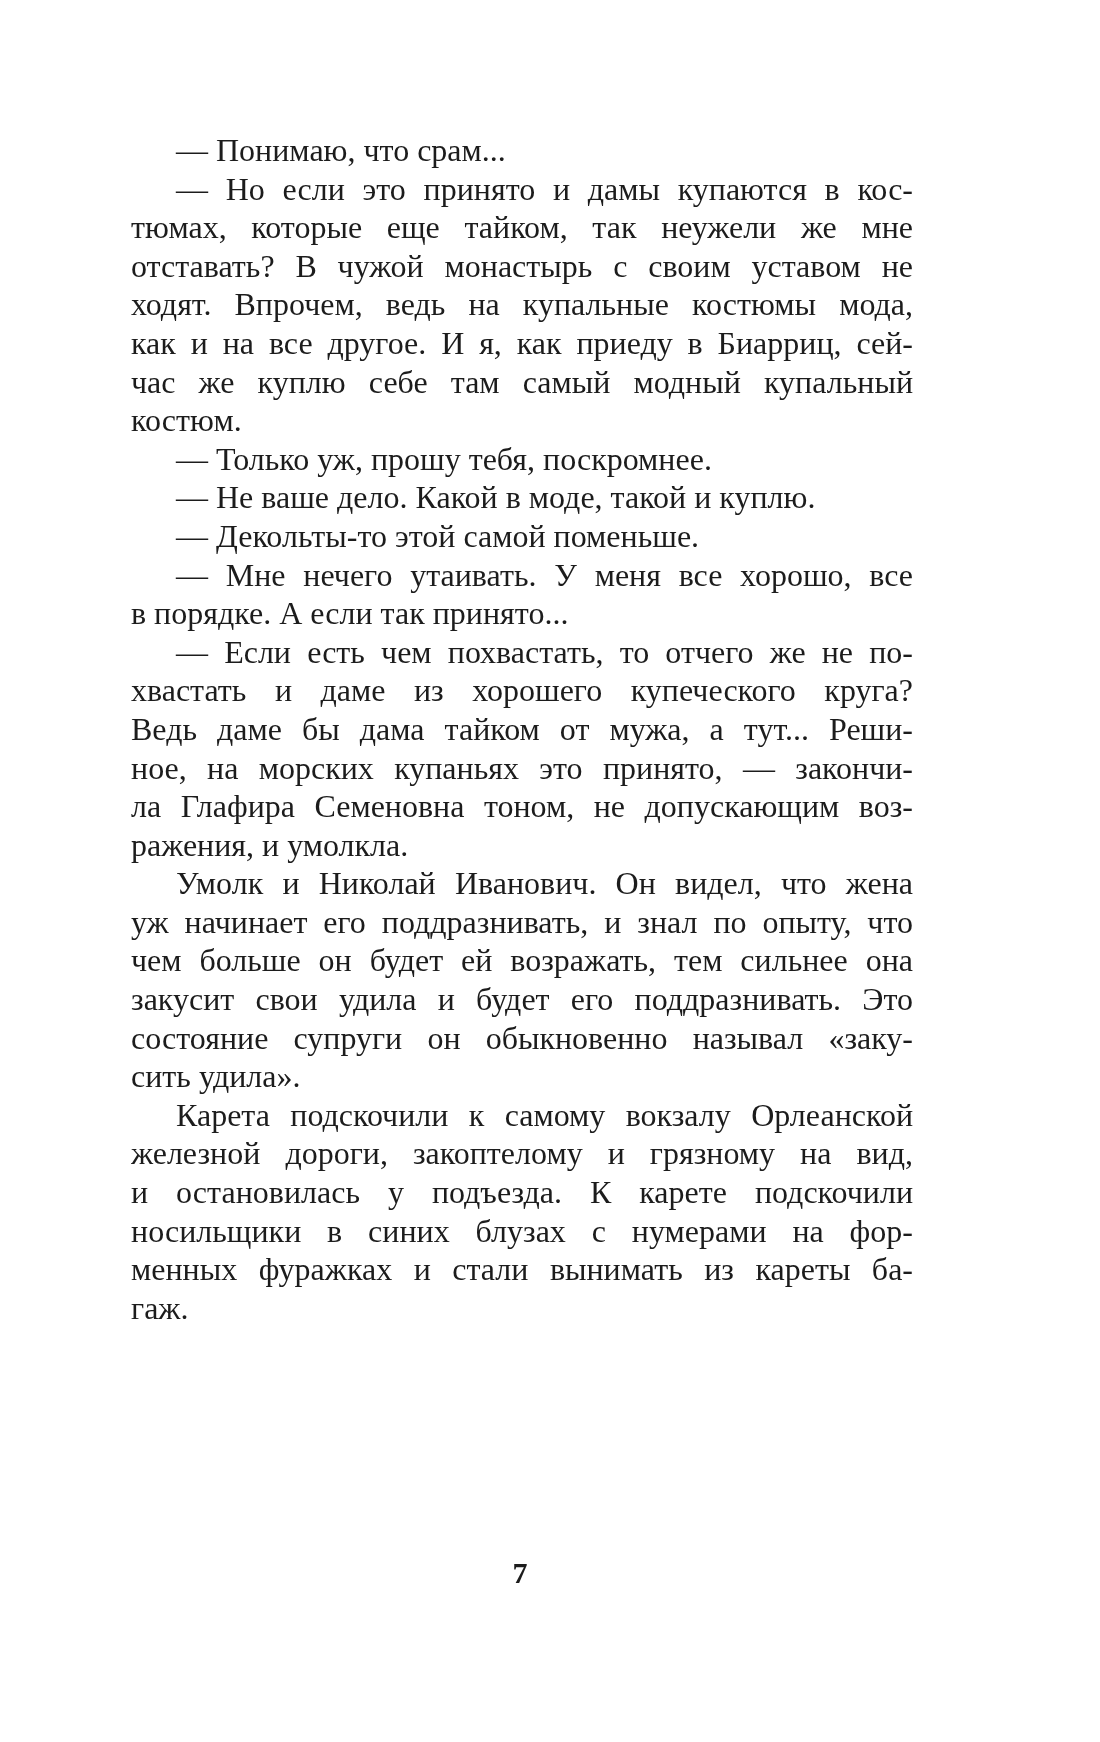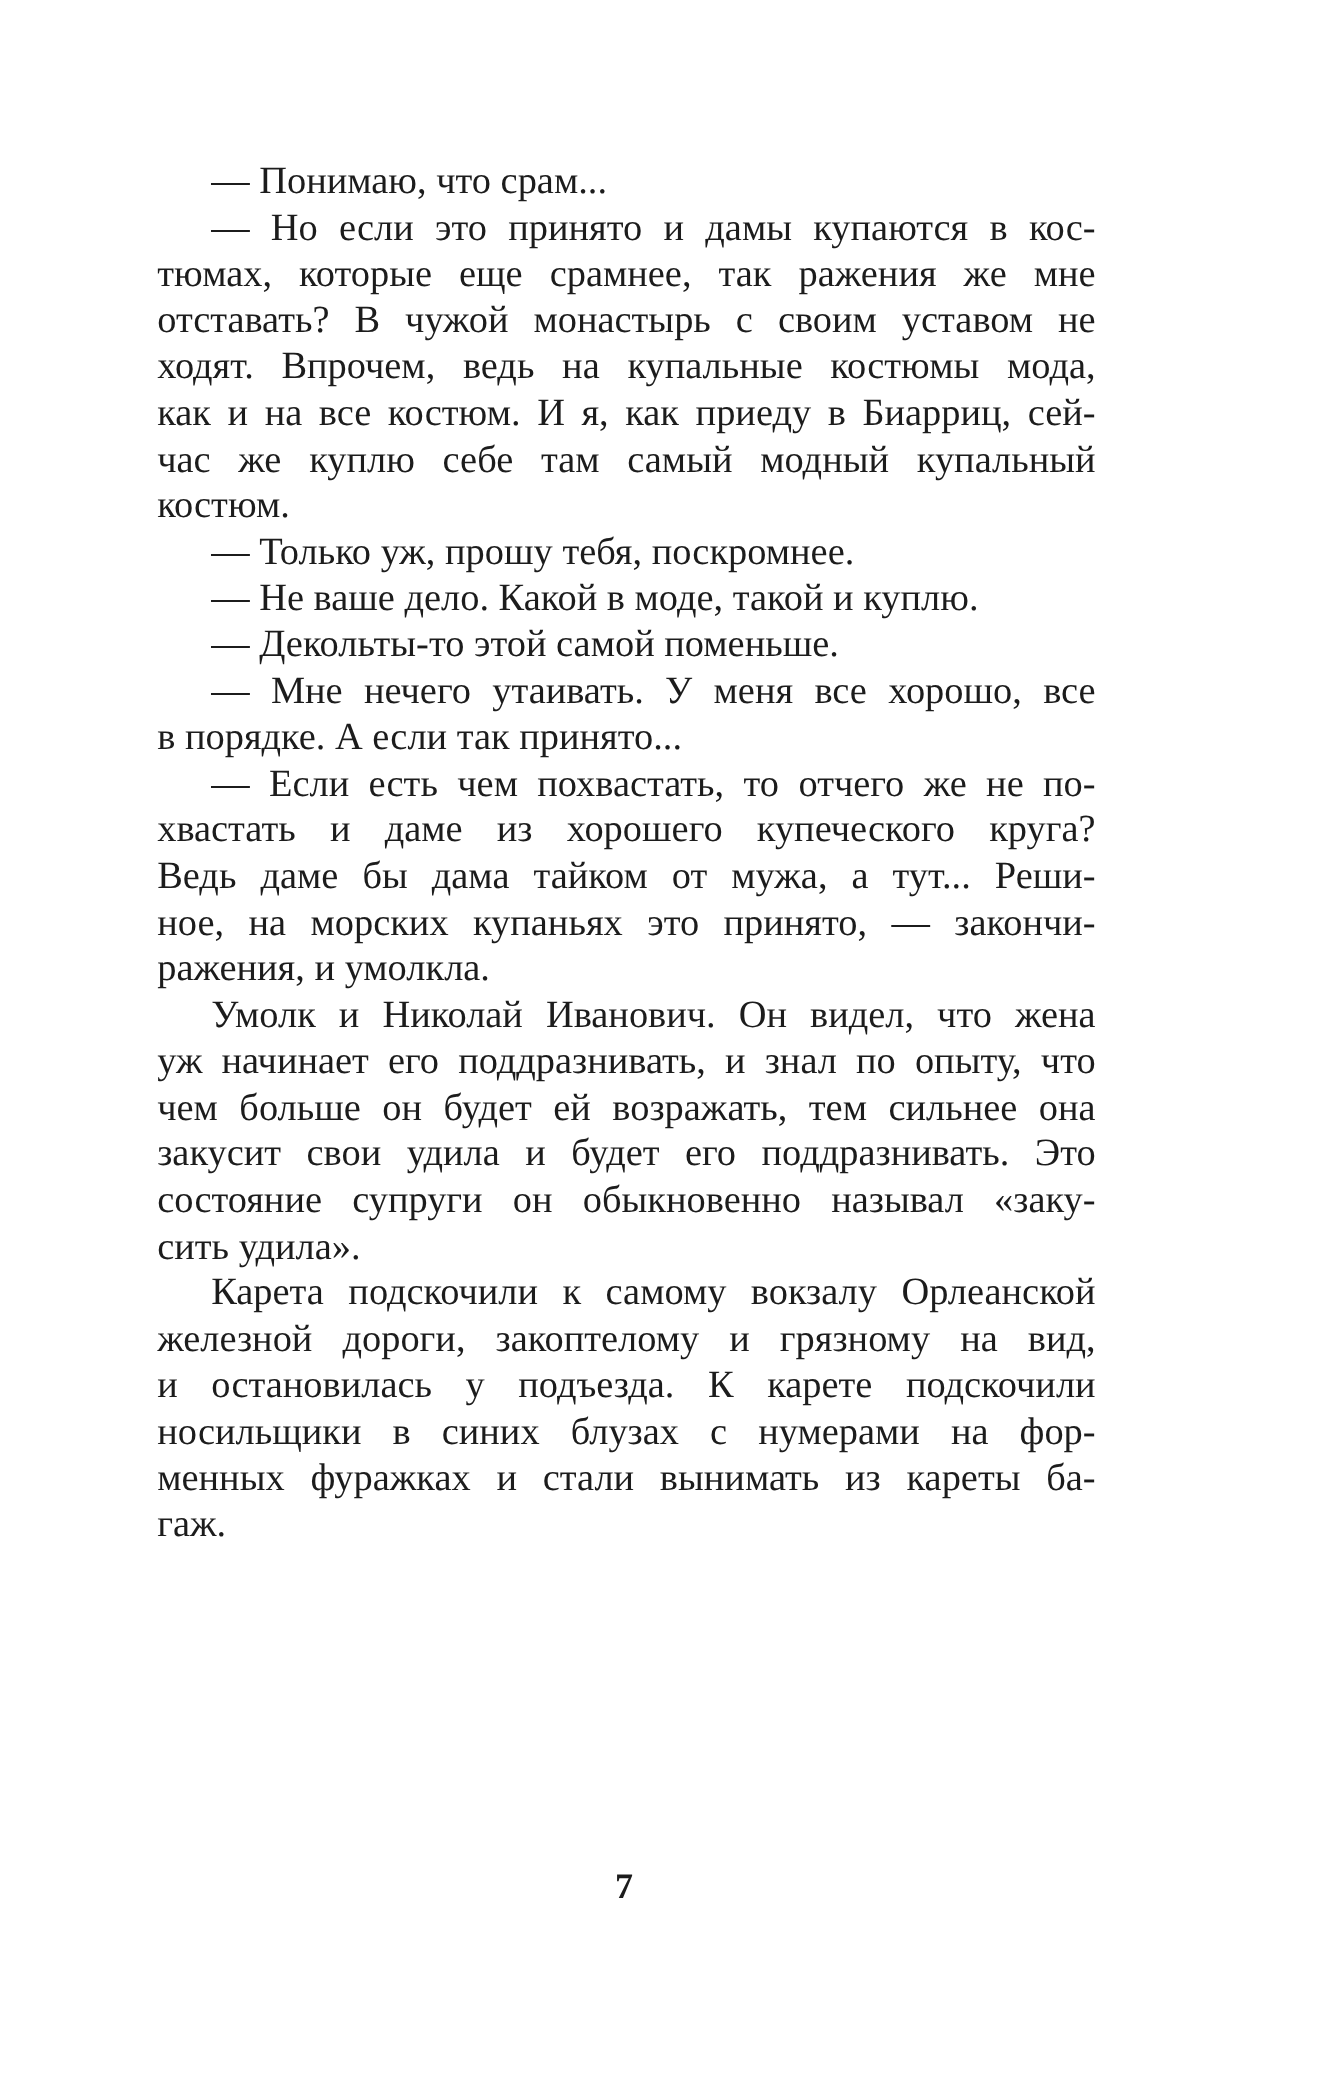--- a/index.html
+++ b/index.html
@@ -60,24 +60,24 @@
 </head>
 <body>
 
 <div class="page">
   <div class="text-column" id="text-column">
       <div class="paragraph">
         <span class="line first">— Понимаю, что срам...</span>
       </div>
       <div class="paragraph">
         <span class="line justify first">— Но если это принято и дамы купаются в кос-</span>
-        <span class="line justify">тюмах, которые еще срамнее, так ражения же мне</span>
+        <span class="line justify">тюмах, которые еще тайком, так неужели же мне</span>
         <span class="line justify">отставать? В чужой монастырь с своим уставом не</span>
         <span class="line justify">ходят. Впрочем, ведь на купальные костюмы мода,</span>
-        <span class="line justify">как и на все костюм. И я, как приеду в Биарриц, сей-</span>
+        <span class="line justify">как и на все другое. И я, как приеду в Биарриц, сей-</span>
         <span class="line justify">час же куплю себе там самый модный купальный</span>
         <span class="line">костюм.</span>
       </div>
       <div class="paragraph">
         <span class="line first">— Только уж, прошу тебя, поскромнее.</span>
       </div>
       <div class="paragraph">
         <span class="line first">— Не ваше дело. Какой в моде, такой и куплю.</span>
       </div>
       <div class="paragraph">
@@ -85,20 +85,21 @@
       </div>
       <div class="paragraph">
         <span class="line justify first">— Мне нечего утаивать. У меня все хорошо, все</span>
         <span class="line">в порядке. А если так принято...</span>
       </div>
       <div class="paragraph">
         <span class="line justify first">— Если есть чем похвастать, то отчего же не по-</span>
         <span class="line justify">хвастать и даме из хорошего купеческого круга?</span>
         <span class="line justify">Ведь даме бы дама тайком от мужа, а тут... Реши-</span>
         <span class="line justify">ное, на морских купаньях это принято, — закончи-</span>
+        <span class="line justify">ла Глафира Семеновна тоном, не допускающим воз-</span>
         <span class="line">ражения, и умолкла.</span>
       </div>
       <div class="paragraph">
         <span class="line justify first">Умолк и Николай Иванович. Он видел, что жена</span>
         <span class="line justify">уж начинает его поддразнивать, и знал по опыту, что</span>
         <span class="line justify">чем больше он будет ей возражать, тем сильнее она</span>
         <span class="line justify">закусит свои удила и будет его поддразнивать. Это</span>
         <span class="line justify">состояние супруги он обыкновенно называл «заку-</span>
         <span class="line">сить удила».</span>
       </div>

